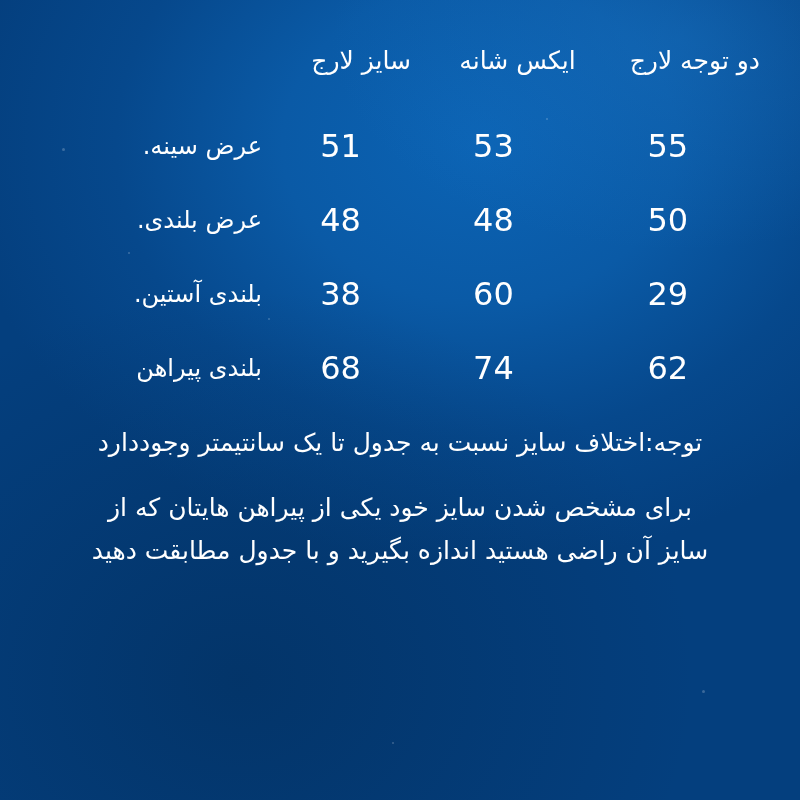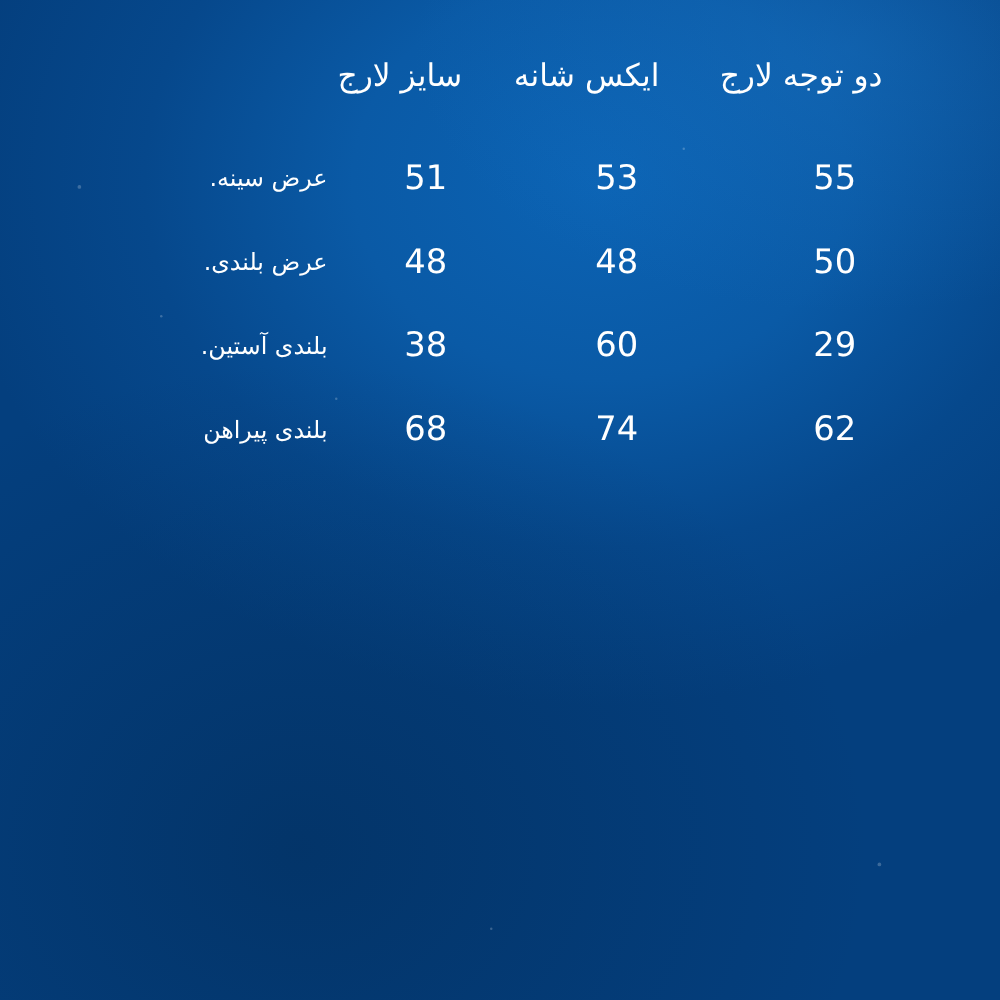--- a/index.html
+++ b/index.html
@@ -54,35 +54,35 @@
   }
   table.size-table th,
   table.size-table td {
     border: none;
     color: #ffffff;
     font-weight: normal;
   }
   table.size-table thead th {
     font-size: 25px;
     padding: 16px 0 34px 0;
-    text-align: left;
+    text-align: right;
     white-space: nowrap;
   }
   table.size-table thead th.corner {
     width: 230px;
   }
   table.size-table tbody td {
-    font-size: 27px;
+    font-size: 32px;
     padding: 18px 0;
     text-align: center;
   }
   table.size-table tbody td.row-label {
     text-align: right;
     padding-right: 8px;
-    font-size: 19px;
+    font-size: 24px;
     white-space: nowrap;
   }
 
   .notes {
     position: relative;
     z-index: 2;
     padding: 18px 30px 0 30px;
     box-sizing: border-box;
     direction: rtl;
     text-align: center;
@@ -144,14 +144,19 @@
         <tr>
           <td>62</td>
           <td>74</td>
           <td>68</td>
           <td class="row-label">بلندی پیراهن</td>
         </tr>
       </tbody>
     </table>
   </div>
 
+  <div class="notes">
+    <p class="note-line">توجه:اختلاف سایز نسبت به جدول تا یک سانتیمتر وجوددارد</p>
+    <p class="note-block">برای مشخص شدن سایز خود یکی از پیراهن هایتان که از</p>
+    <p class="note-block">سایز آن راضی هستید اندازه بگیرید و با جدول مطابقت دهید</p>
+  </div>
 
 </div>
 
 </body></html>

